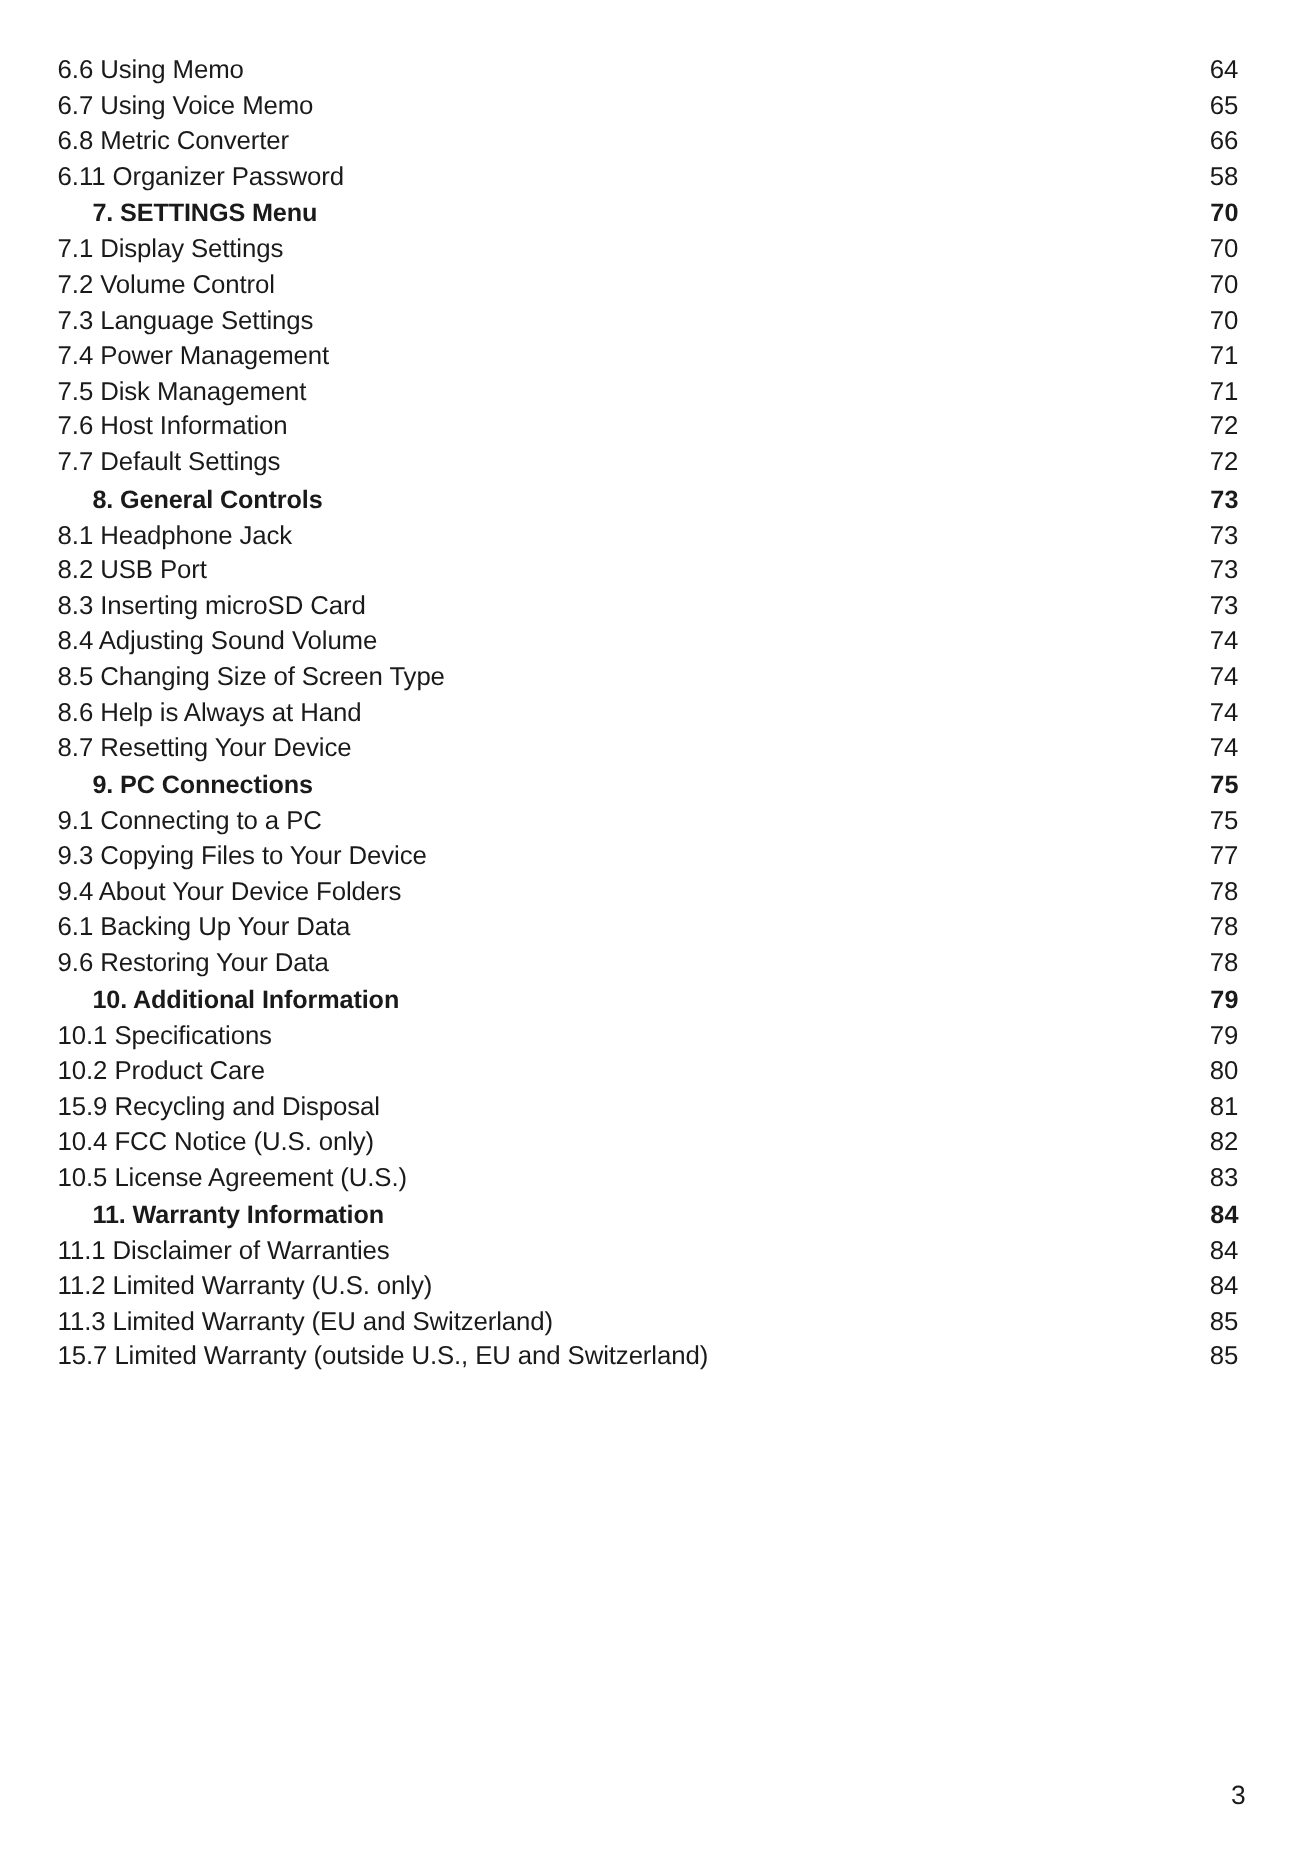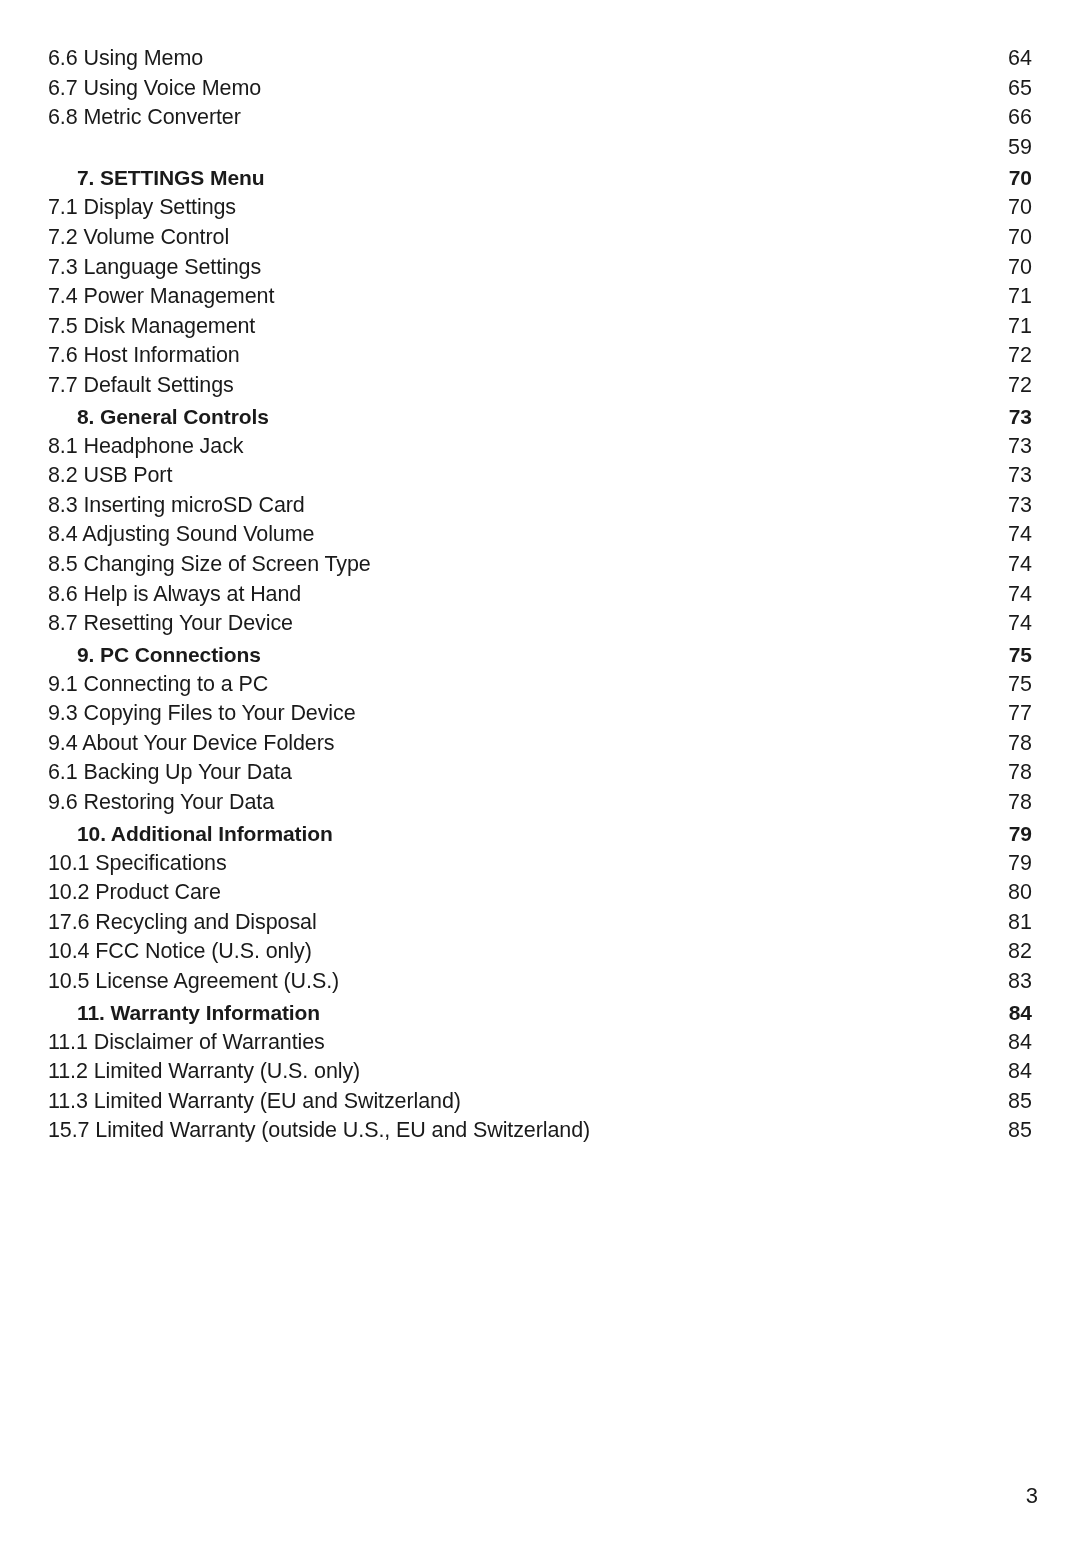--- a/index.html
+++ b/index.html
@@ -84,22 +84,23 @@
         <span class="label">6.7 Using Voice Memo</span>
         <span class="spacer"></span>
         <span class="page-num">65</span>
       </div>
       <div class="row">
         <span class="label">6.8 Metric Converter</span>
         <span class="spacer"></span>
         <span class="page-num">66</span>
       </div>
       <div class="row">
-        <span class="spacer"></span>
-        <span class="page-num">59</span>
+        <span class="label">6.11 Organizer Password</span>
+        <span class="spacer"></span>
+        <span class="page-num">58</span>
       </div>
       <div class="row heading">
         <span class="label">7. SETTINGS Menu</span>
         <span class="spacer"></span>
         <span class="page-num">70</span>
       </div>
       <div class="row">
         <span class="label">7.1 Display Settings</span>
         <span class="spacer"></span>
         <span class="page-num">70</span>
@@ -213,21 +214,21 @@
         <span class="label">10.1 Specifications</span>
         <span class="spacer"></span>
         <span class="page-num">79</span>
       </div>
       <div class="row">
         <span class="label">10.2 Product Care</span>
         <span class="spacer"></span>
         <span class="page-num">80</span>
       </div>
       <div class="row">
-        <span class="label">17.6 Recycling and Disposal</span>
+        <span class="label">15.9 Recycling and Disposal</span>
         <span class="spacer"></span>
         <span class="page-num">81</span>
       </div>
       <div class="row">
         <span class="label">10.4 FCC Notice (U.S. only)</span>
         <span class="spacer"></span>
         <span class="page-num">82</span>
       </div>
       <div class="row">
         <span class="label">10.5 License Agreement (U.S.)</span>

